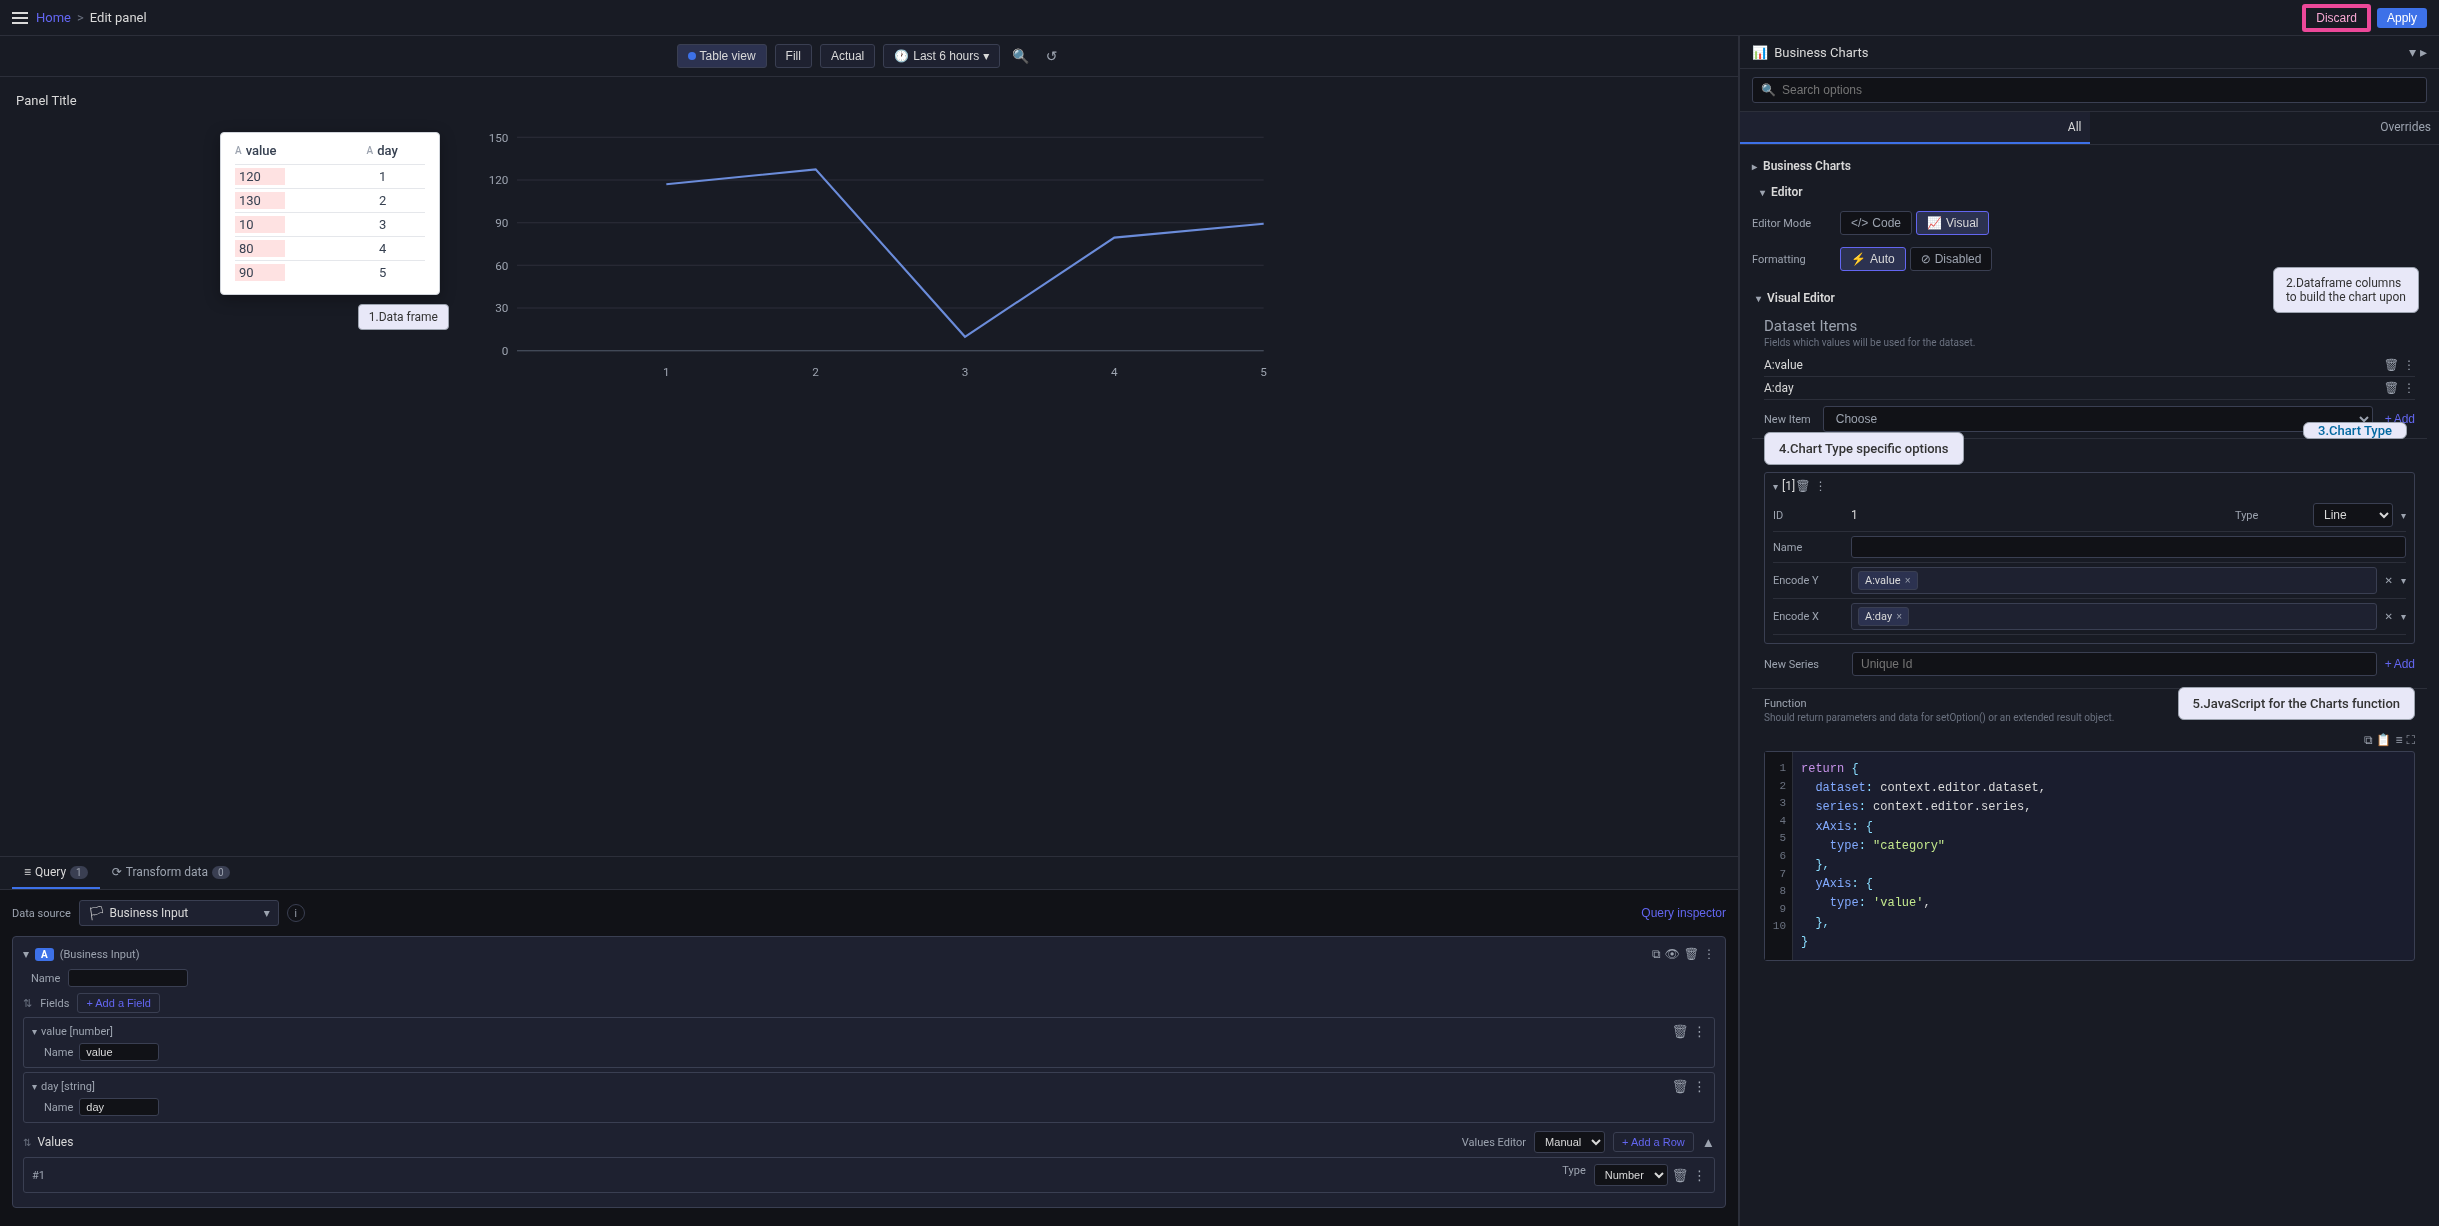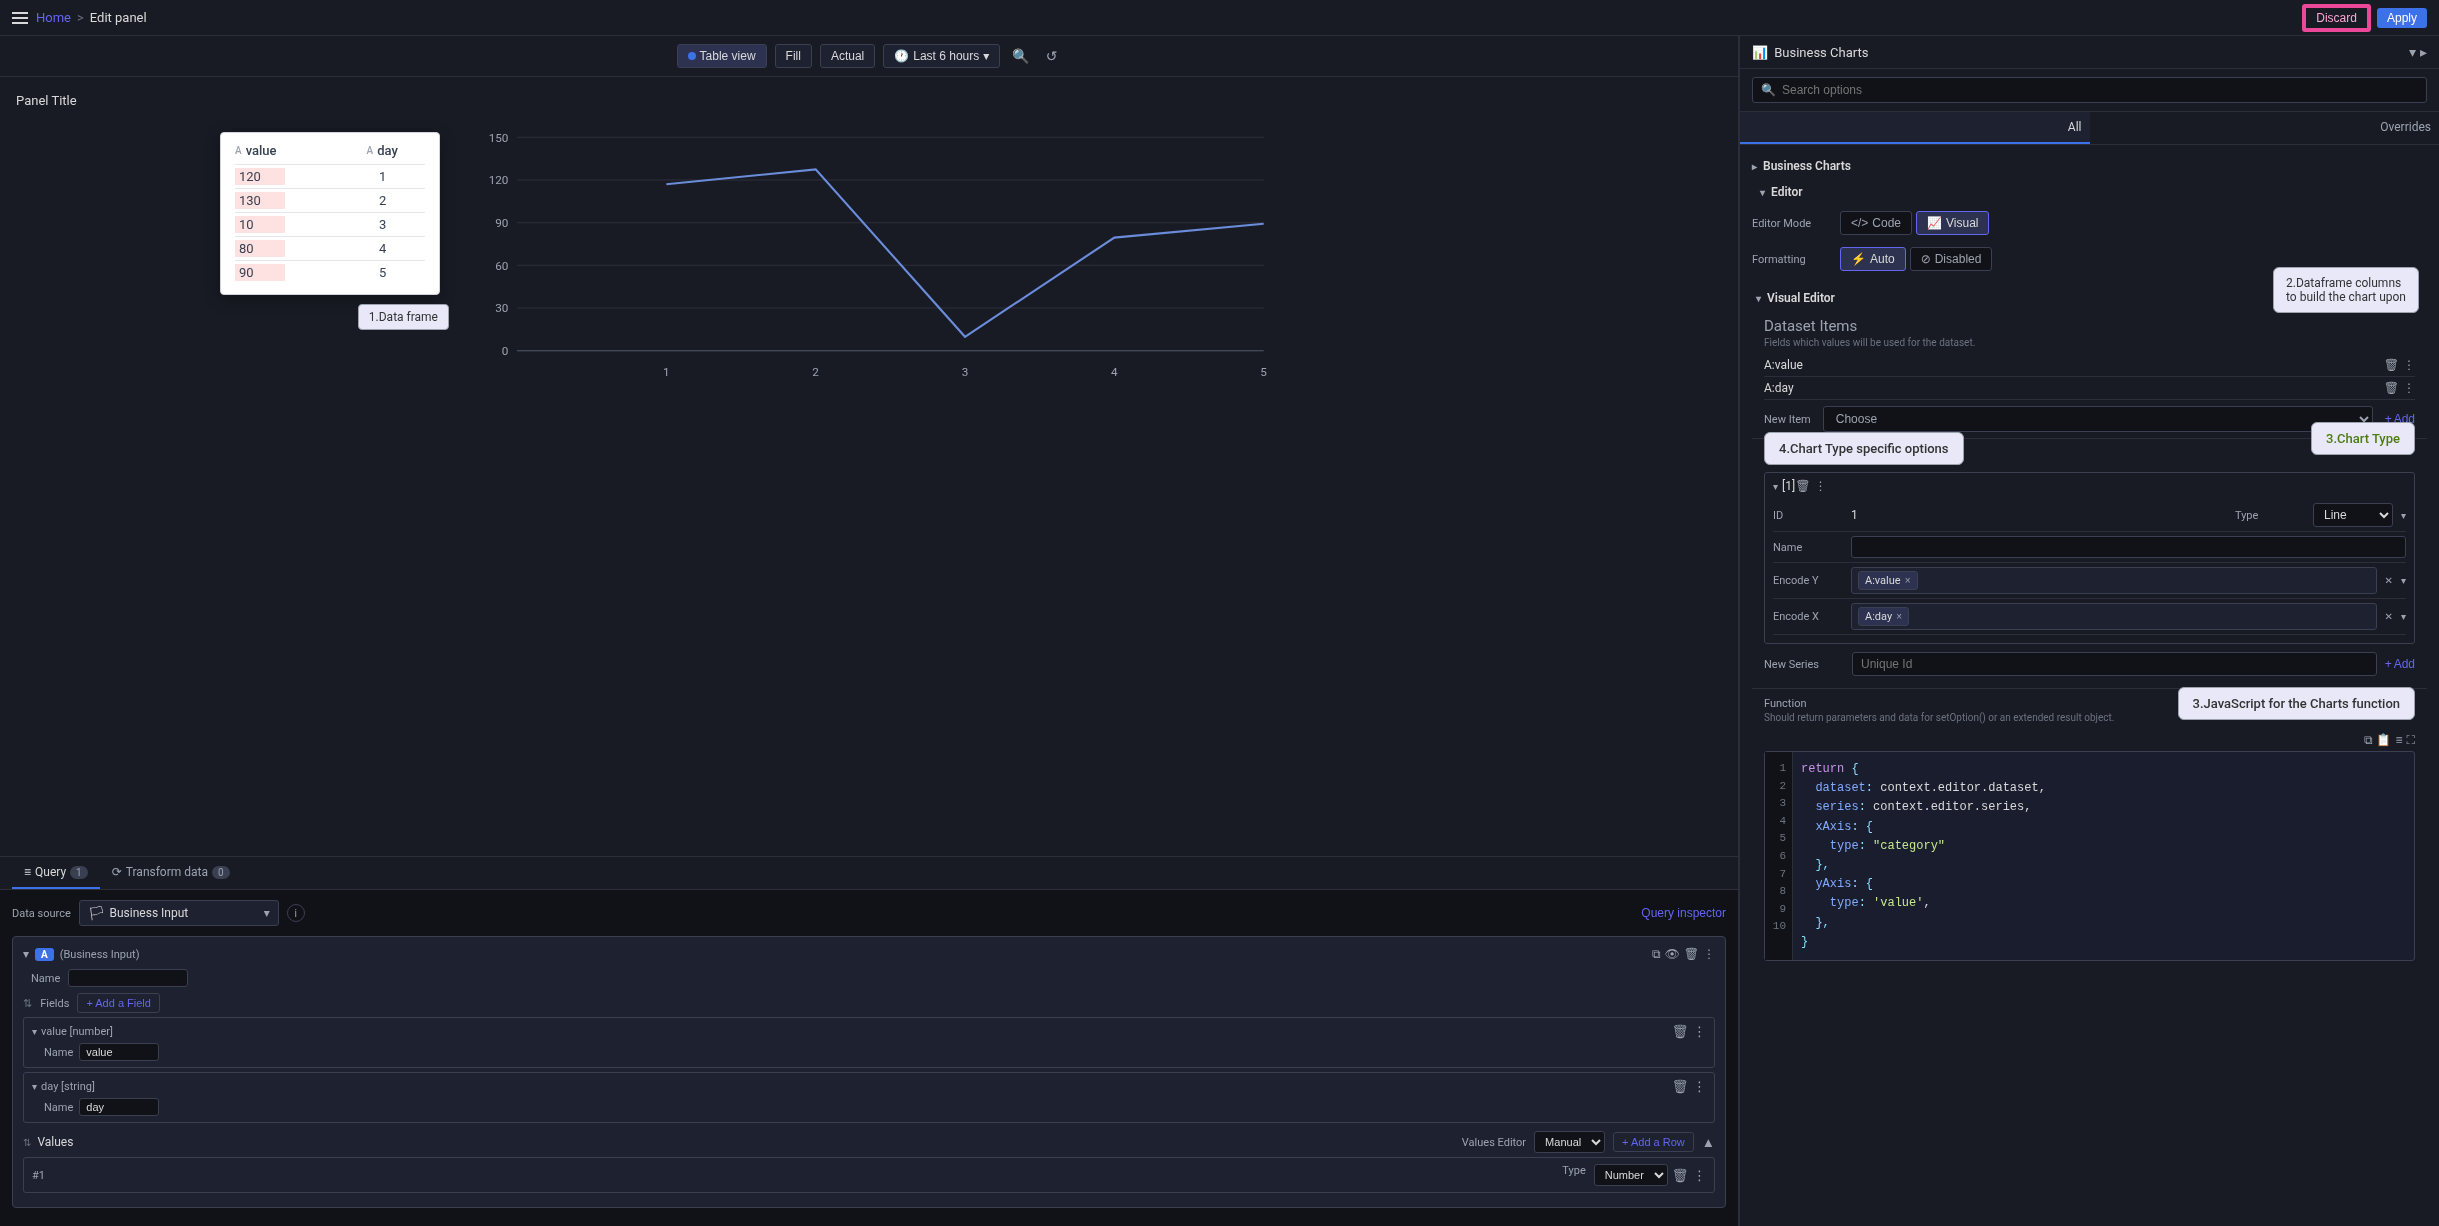--- a/index.html
+++ b/index.html
@@ -495,21 +495,21 @@
             </button>
           </div>
         </div>
 
         <div class="series-section">
           <div style="display:flex;align-items:center;justify-content:space-between;margin-bottom:6px;">
             <span class="series-label">Series</span>
           </div>
 
           <div style="position:relative;">
-            <div style="position:absolute;right:0px;top:-50px;background:#e8e8f8;border:1px solid #9ca3af;border-radius:6px;padding:8px 14px;font-size:13px;color:#4d7c0f;z-index:20;pointer-events:none;font-weight:500;">3.Chart Type</div>
+            <div style="position:absolute;right:8px;top:-50px;background:#e8e8f8;border:1px solid #9ca3af;border-radius:6px;padding:0 14px;font-size:13px;color:#0369a1;z-index:20;pointer-events:none;font-weight:500;">3.Chart Type</div>
           </div>
 
           <div style="position:relative;">
             <div style="position:absolute;left:0px;top:-40px;background:#e8e8f8;border:1px solid #9ca3af;border-radius:6px;padding:8px 14px;font-size:13px;color:#333;z-index:20;pointer-events:none;font-weight:500;">4.Chart Type specific options</div>
           </div>
 
           <div class="series-item">
             <div class="series-item-header">
               <span class="series-expand">▾</span>
               <span>[1]</span>
@@ -568,21 +568,21 @@
             <button class="add-btn">
               <span>+</span>
               <span>Add</span>
             </button>
           </div>
         </div>
 
         <div class="function-section">
 
           <div style="position:relative;">
-            <div style="position:absolute;right:0px;top:-10px;background:#e8e8f8;border:1px solid #9ca3af;border-radius:6px;padding:8px 14px;font-size:13px;color:#333;z-index:20;pointer-events:none;font-weight:500;white-space:nowrap;">3.JavaScript for the Charts function</div>
+            <div style="position:absolute;right:0px;top:-10px;background:#e8e8f8;border:1px solid #9ca3af;border-radius:6px;padding:8px 14px;font-size:13px;color:#333;z-index:20;pointer-events:none;font-weight:500;white-space:nowrap;">5.JavaScript for the Charts function</div>
           </div>
 
           <div class="function-label">Function</div>
           <div class="function-sublabel">Should return parameters and data for setOption() or an extended result object.</div>
 
           <div class="code-toolbar">
             <button>⧉</button>
             <button>📋</button>
             <button>≡</button>
             <button>⛶</button>

